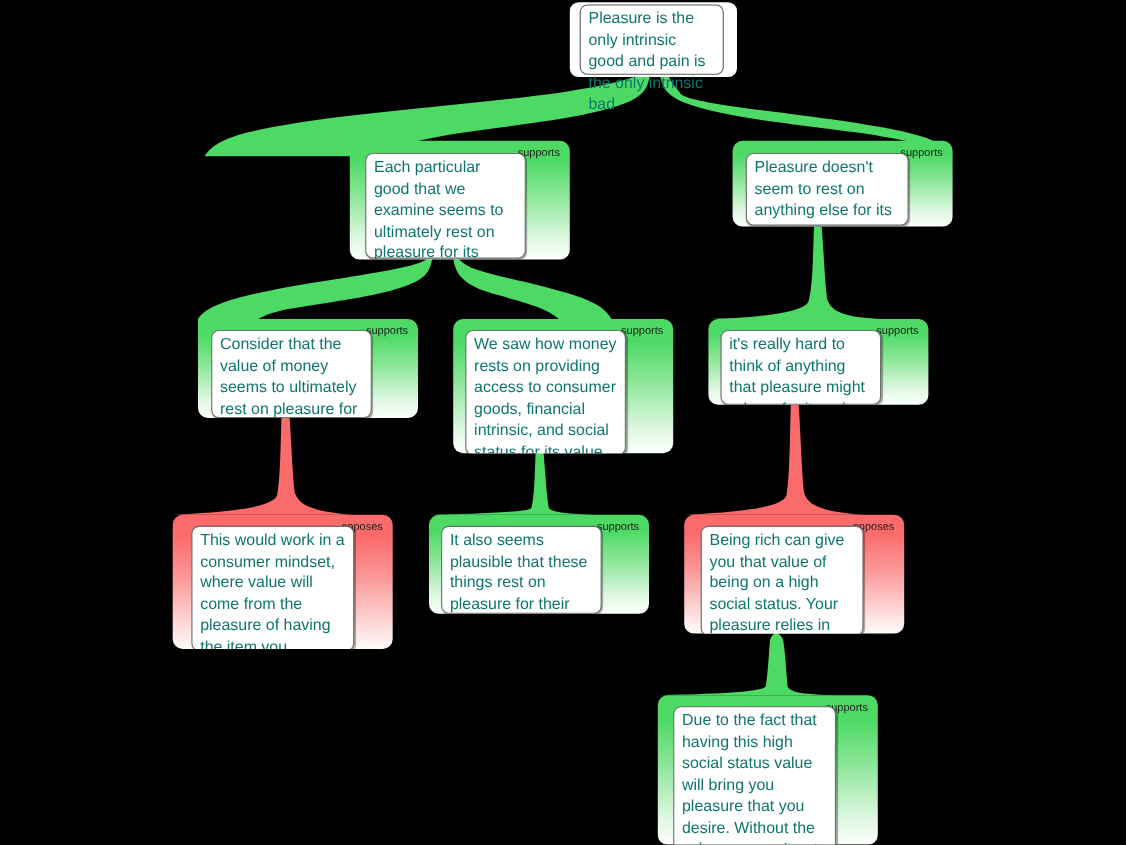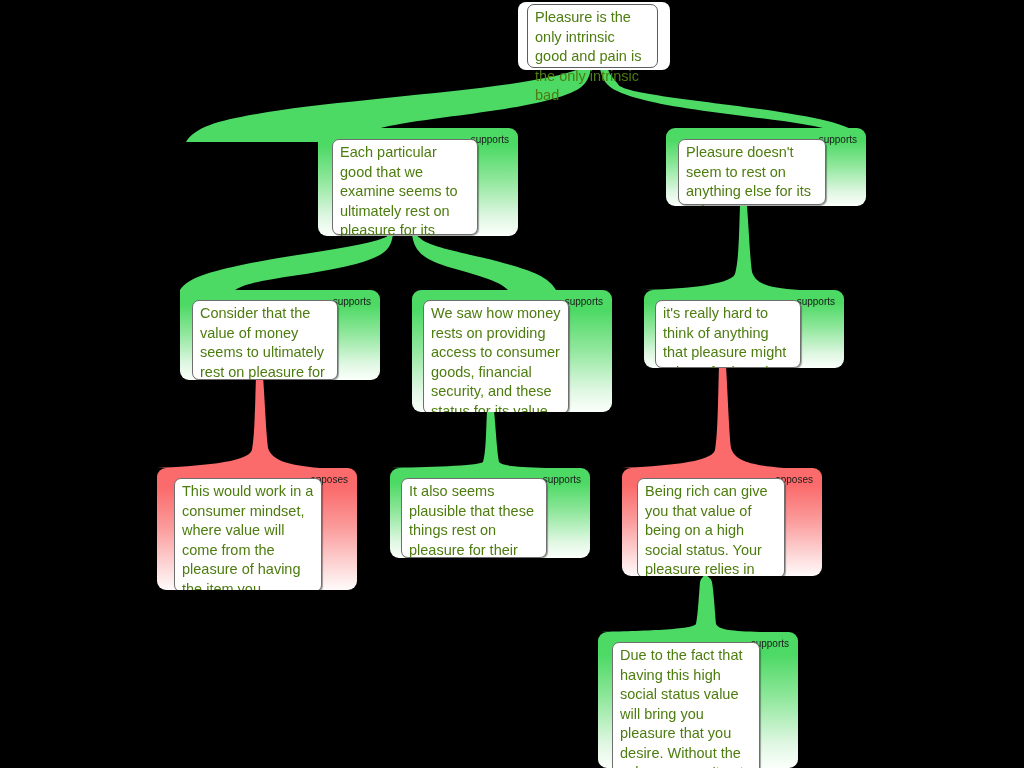--- a/index.html
+++ b/index.html
@@ -57,21 +57,21 @@
     position: absolute;
     left: 11px;
     top: 10px;
     background: #ffffff;
     border: 1px solid #6e6e6e;
     border-radius: 7px;
     box-sizing: border-box;
     padding: 3px 6px 4px 7px;
     font-size: 14.5px;
     line-height: 19.5px;
-    color: #4d7c0f;
+    color: #0f766e;
     font-family: "Liberation Sans", sans-serif;
     box-shadow: 1px 1px 1px rgba(0,0,0,0.35);
   }
 </style>
 </head>
 <body>
 
 <div id="canvas">
 
   <svg id="connectors" viewBox="0 0 1024 768" width="1024" height="768" xmlns="http://www.w3.org/2000/svg">
@@ -189,21 +189,21 @@
   <div class="node supports" style="left:180px; top:290px; width:200px; height:90px;">
     <span class="node-label">supports</span>
     <div class="node-box" style="left:12px; top:10px; width:146px; height:80px;">
       <span>Consider that the value of money seems to ultimately rest on pleasure for its value.</span>
     </div>
   </div>
 
   <div class="node supports" style="left:412px; top:290px; width:200px; height:122px;">
     <span class="node-label">supports</span>
     <div class="node-box" style="left:11px; top:10px; width:146px; height:114px;">
-      <span>We saw how money rests on providing access to consumer goods, financial security, and these status for its value.</span>
+      <span>We saw how money rests on providing access to consumer goods, financial intrinsic, and social status for its value.</span>
     </div>
   </div>
 
   <div class="node supports" style="left:644px; top:290px; width:200px; height:78px;">
     <span class="node-label">supports</span>
     <div class="node-box" style="left:11px; top:10px; width:146px; height:68px;">
       <span>it's really hard to think of anything that pleasure might rely on for its value</span>
     </div>
   </div>
 

